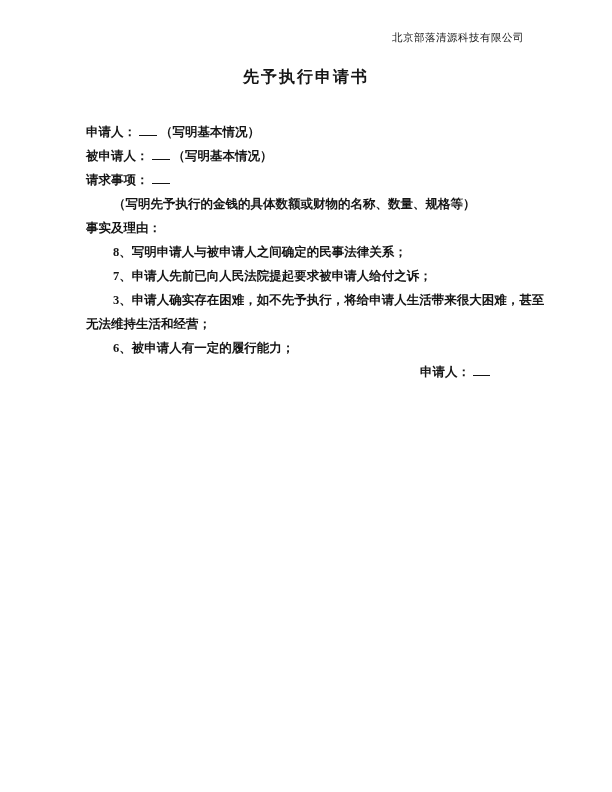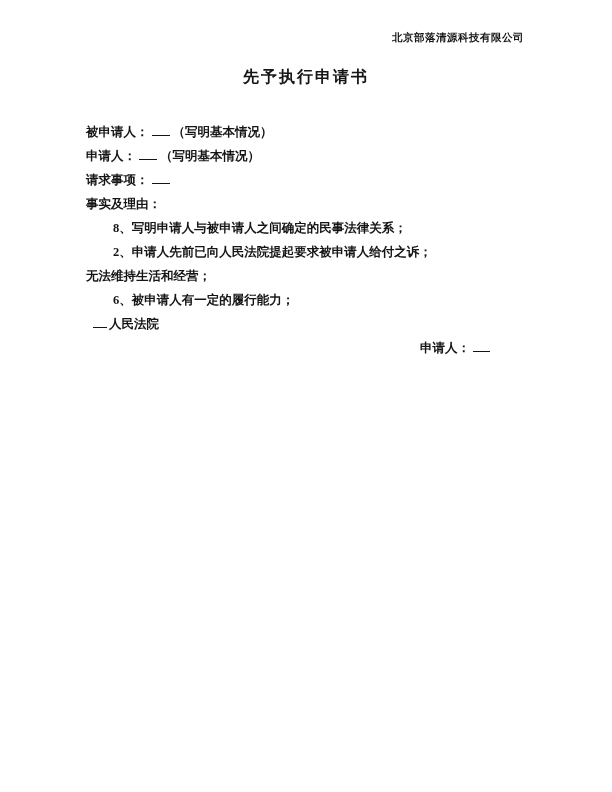--- a/index.html
+++ b/index.html
@@ -16,21 +16,21 @@
     color: #151515;
     overflow: hidden;
   }
   .company-header {
     position: absolute;
     top: 31px;
     left: 80px;
     right: 88px;
     text-align: right;
     font-size: 10.5px;
-    font-weight: 700;
+    font-weight: 400;
     letter-spacing: 0.5px;
   }
   .doc-title {
     position: absolute;
     top: 67px;
     left: 0;
     width: 100%;
     text-align: center;
     font-size: 16px;
     font-weight: bold;
@@ -69,57 +69,60 @@
 
 <div class="page">
 
   <div class="company-header">北京部落清源科技有限公司</div>
 
   <div class="doc-title">先予执行申请书</div>
 
   <div class="doc-body">
 
     <div class="line">
-      <span>被申请人：</span><span class="blank"></span><span>（写明基本情况）</span>
+      <span>申请人：</span><span class="blank"></span><span>（写明基本情况）</span>
     </div>
 
     <div class="line">
-      <span>申请人：</span><span class="blank"></span><span>（写明基本情况）</span>
+      <span>被申请人：</span><span class="blank"></span><span>（写明基本情况）</span>
     </div>
 
     <div class="line">
       <span>请求事项：</span><span class="blank"></span>
     </div>
 
+    <div class="line indent">
+      <span>（写明先予执行的金钱的具体数额或财物的名称、数量、规格等）</span>
+    </div>
 
     <div class="line">
       <span>事实及理由：</span>
     </div>
 
     <div class="line indent">
       <span>8、写明申请人与被申请人之间确定的民事法律关系；</span>
     </div>
 
     <div class="line indent">
-      <span>2、申请人先前已向人民法院提起要求被申请人给付之诉；</span>
+      <span>7、申请人先前已向人民法院提起要求被申请人给付之诉；</span>
     </div>
 
+    <div class="line indent">
+      <span>3、申请人确实存在困难，如不先予执行，将给申请人生活带来很大困难，甚至</span>
+    </div>
 
     <div class="line">
       <span>无法维持生活和经营；</span>
     </div>
 
     <div class="line indent">
       <span>6、被申请人有一定的履行能力；</span>
     </div>
 
 
-    <div class="line court-indent">
-      <span class="blank court"></span><span>人民法院</span>
-    </div>
 
     <div class="line sig-block">
       <span>申请人：</span><span class="blank sign"></span>
     </div>
 
 
   </div>
 </div>
 
 </body></html>

